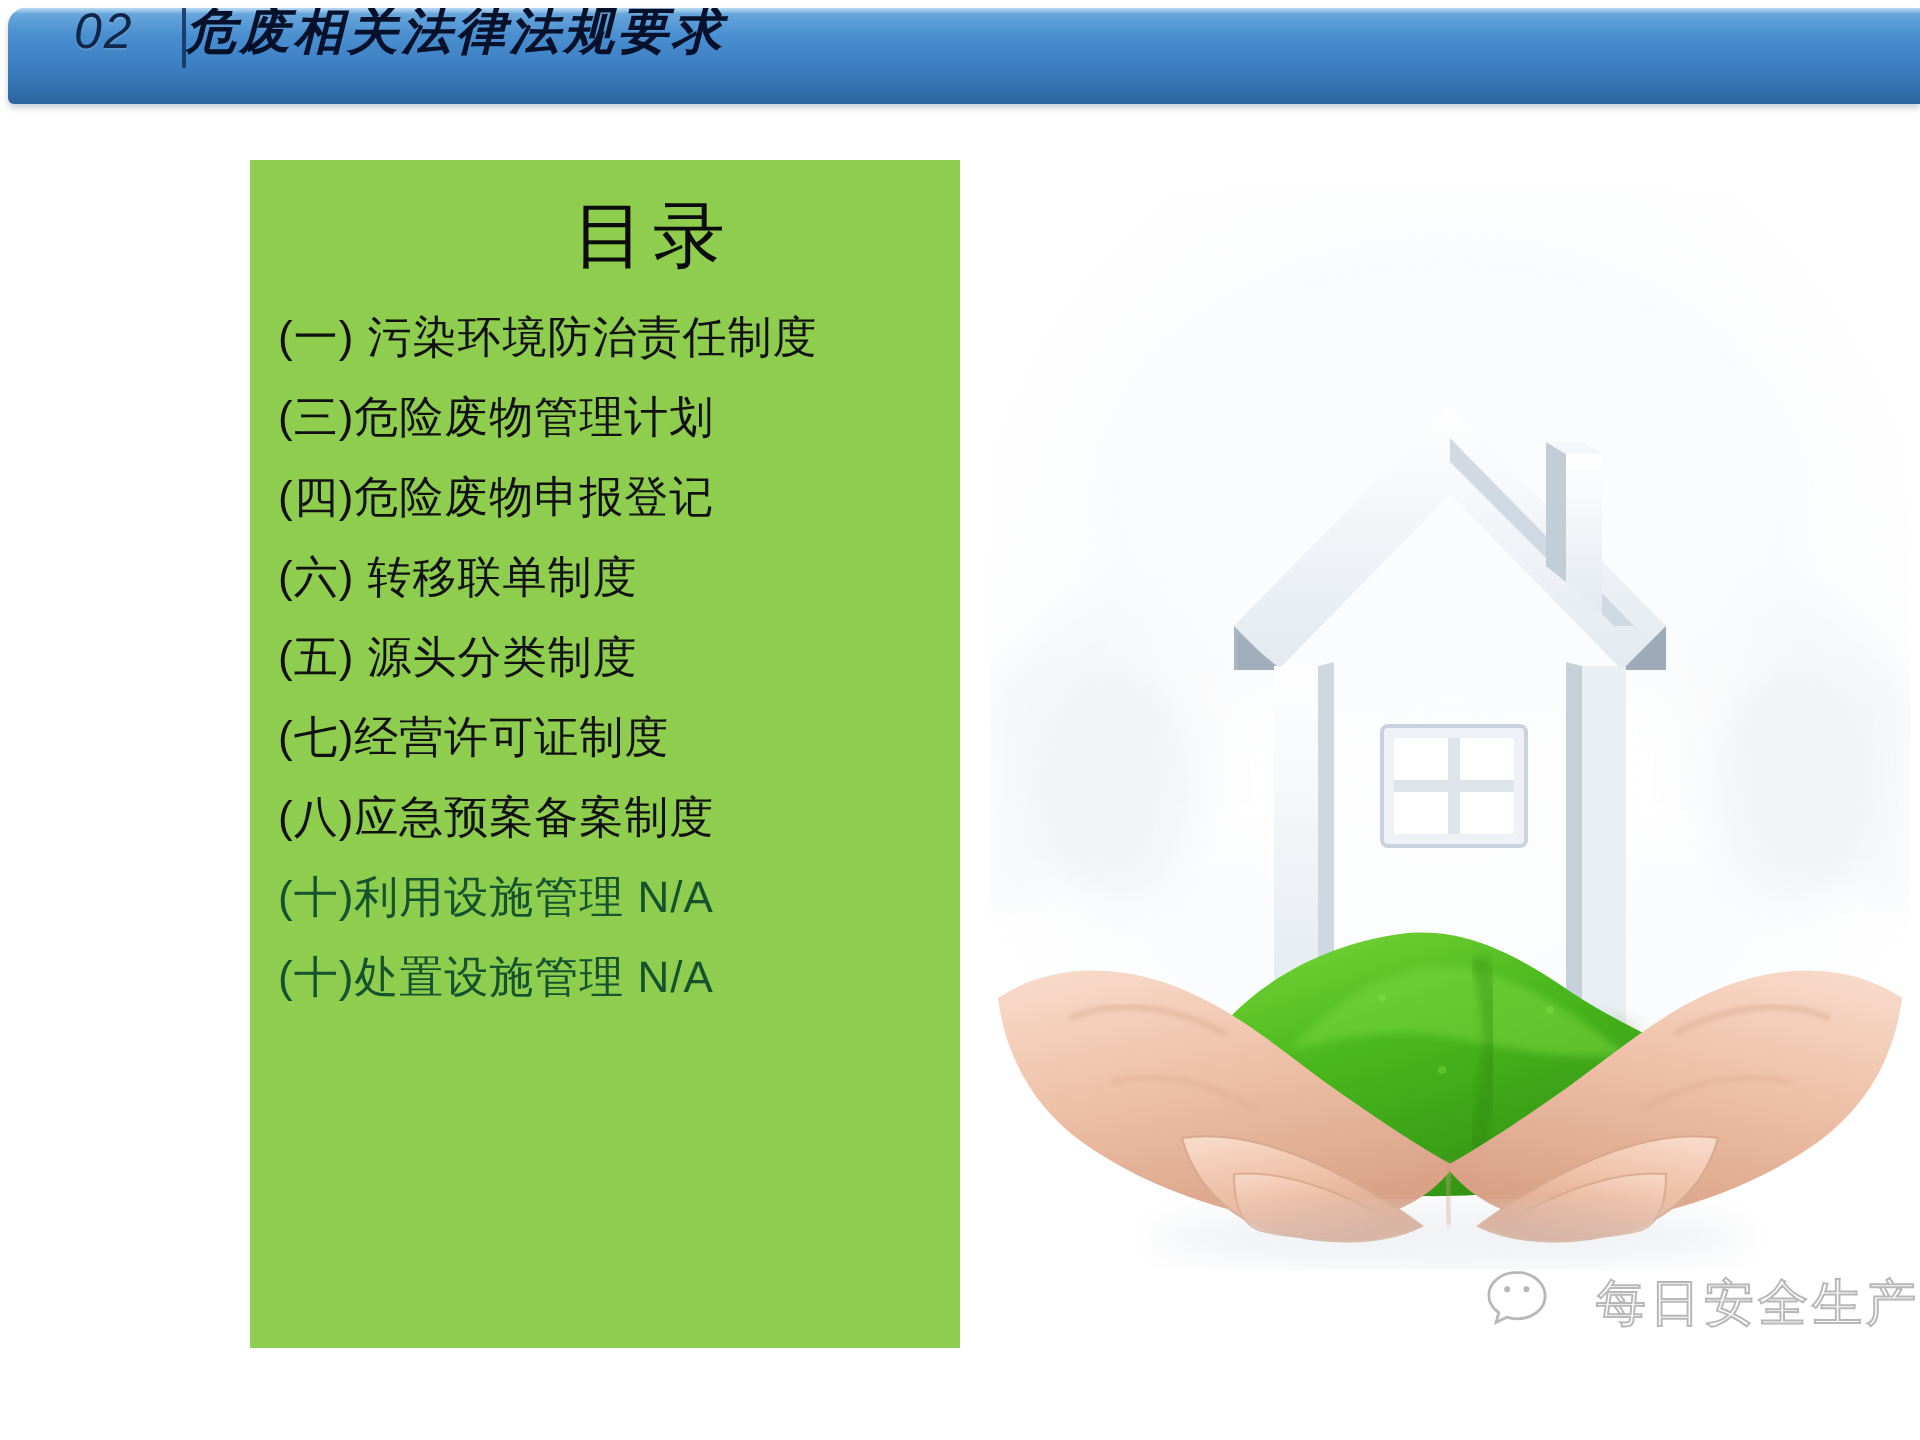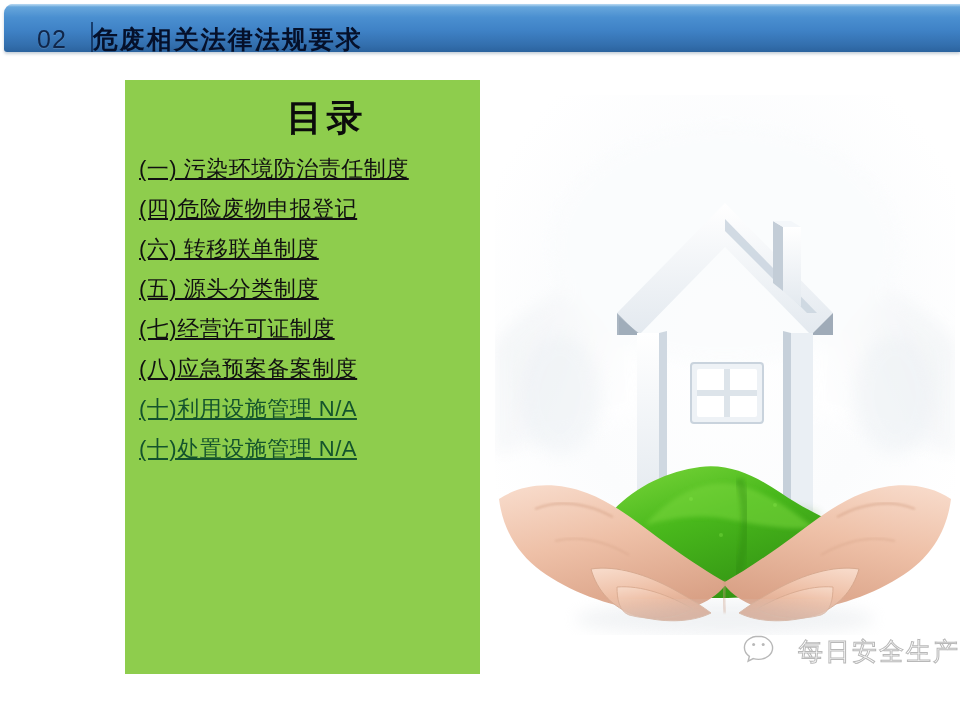--- a/index.html
+++ b/index.html
@@ -45,21 +45,22 @@
     content: "";
     position: absolute;
     left: 0; top: 0; right: 0;
     height: 3px;
     background: linear-gradient(to bottom, #b6d8f2, rgba(182,216,242,0));
   }
   #header-inner {
     position: absolute;
     inset: 0;
     display: flex;
-    align-items: flex-end;
+    align-items: flex-start;
+    font-style: italic;
   }
   #header-number {
     color: #10264a;
     font-size: 25px;
     letter-spacing: 1px;
     margin-left: 33px;
     font-weight: 400;
     line-height: 1;
     text-shadow: 0 1px 0 rgba(255,255,255,0.12);
   }
@@ -83,40 +84,39 @@
     position: absolute;
     left: 125px;
     top: 80px;
     width: 355px;
     height: 594px;
     background: #8ECD4D;
   }
   #agenda-title {
     text-align: center;
     font-size: 36px;
-    font-weight: bold;
+    font-weight: normal;
     color: #0b0b0b;
     letter-spacing: 4px;
     margin-top: 16px;
     line-height: 1.2;
     padding-left: 48px;
   }
   #agenda-list {
     margin: 10px 0 0 0;
     padding: 0 0 0 14px;
     list-style: none;
   }
   #agenda-list li {
     font-size: 22px;
     color: #111111;
     line-height: 1;
     padding: 9px 0 9px 0;
     letter-spacing: 0.5px;
     white-space: nowrap;
-    text-decoration: underline;
   }
   #agenda-list li.muted {
     color: #14532d;
   }
 
   
   #photo {
     position: absolute;
     left: 495px;
     top: 95px;
@@ -158,20 +158,21 @@
       <span id="header-number">02</span>
       <span id="header-divider"></span>
       <span id="header-title">危废相关法律法规要求</span>
     </div>
   </div>
 
   <div id="agenda-panel">
     <div id="agenda-title">目录</div>
     <ul id="agenda-list">
       <li>(一) 污染环境防治责任制度</li>
+      <li>(三)危险废物管理计划</li>
       <li>(四)危险废物申报登记</li>
       <li>(六) 转移联单制度</li>
       <li>(五) 源头分类制度</li>
       <li>(七)经营许可证制度</li>
       <li>(八)应急预案备案制度</li>
       <li class="muted">(十)利用设施管理 N/A</li>
       <li class="muted">(十)处置设施管理 N/A</li>
     </ul>
   </div>
 

